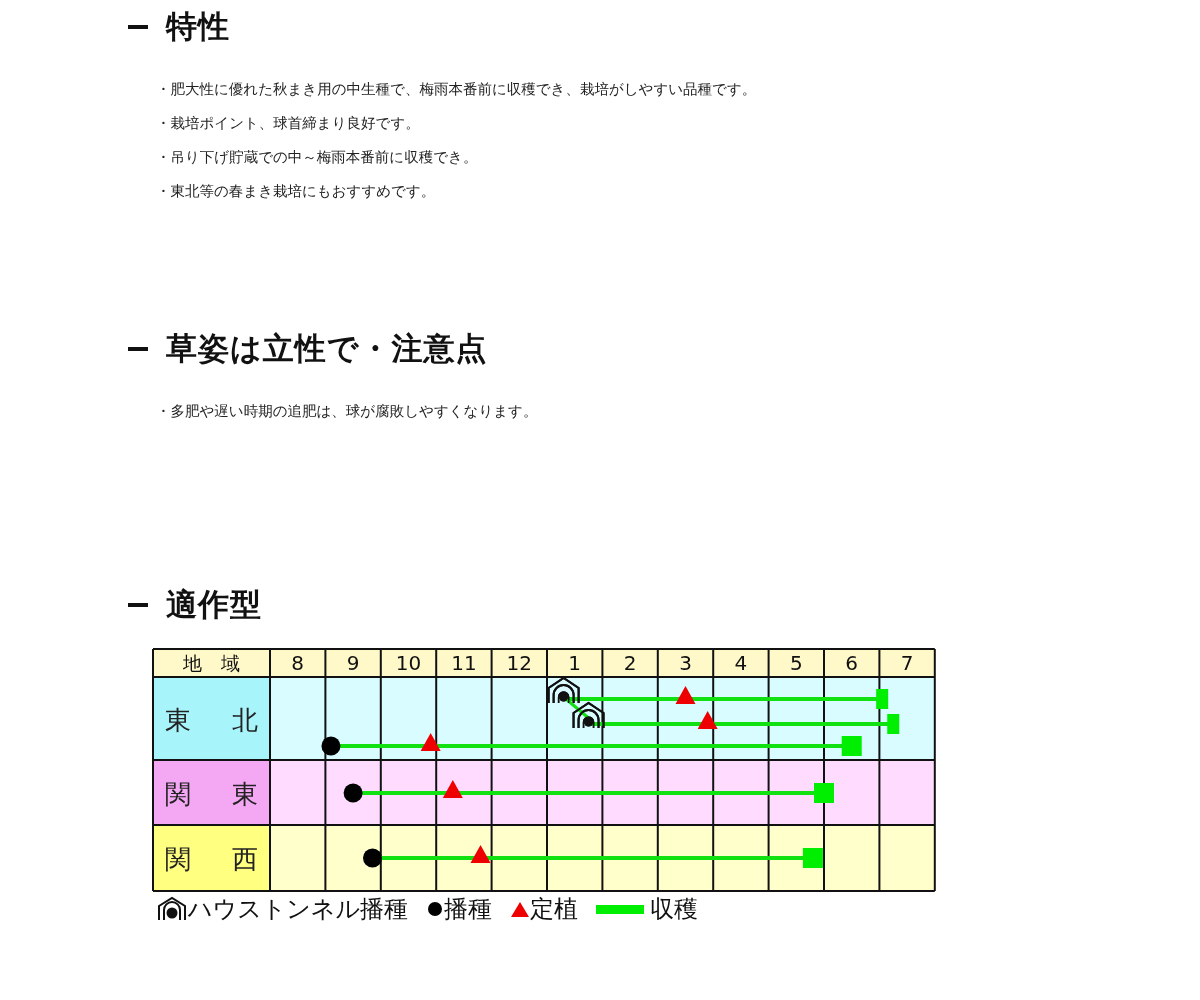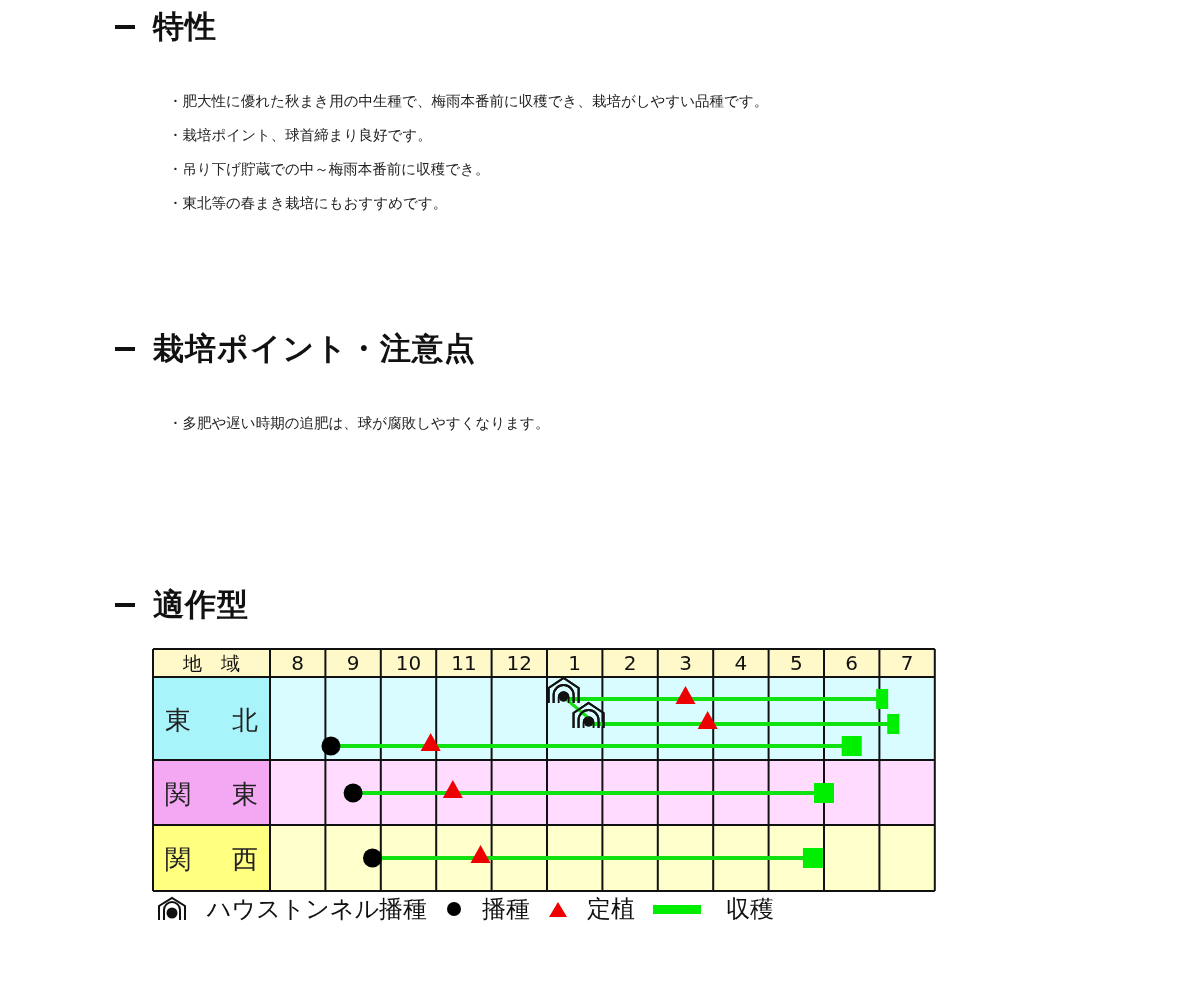--- a/index.html
+++ b/index.html
@@ -1,44 +1,44 @@
 <!DOCTYPE html>
 <html><head>
 <meta charset="utf-8">
 <style>
   html, body { margin:0; padding:0; background:#ffffff; }
   body { width:1200px; height:1000px; position:relative; overflow:hidden; font-family:"DejaVu Sans", sans-serif; color:#111; }
-  .sec-head { position:absolute; left:115px; display:flex; align-items:center; }
+  .sec-head { position:absolute; left:128px; display:flex; align-items:center; }
   .sec-dash { width:20px; height:4px; background:#111; margin-right:18px; }
   .sec-title { font-family:"DejaVu Serif", serif; font-weight:bold; font-size:31px; letter-spacing:1px; color:#111; }
-  .bullets { position:absolute; left:156px; margin:12px; padding:0; list-style:none;font-family:Liberation Serif, serif; }
+  .bullets { position:absolute; left:156px; margin:0; padding:0; list-style:none;font-family:Liberation Serif, serif; }
   .bullets li { font-size:14.5px; height:34px; line-height:34px; color:#222; white-space:nowrap; }
   .bullets li::before { content:"・"; }
   #chart { position:absolute; left:0; top:0; }
   .legend { position:absolute; left:156px; top:893px; display:flex; align-items:center; font-size:24px; color:#111; white-space:nowrap; }
-  .legend .item { display:flex; align-items:center; margin-right:18px;gap:19px; }
+  .legend .item { display:flex; align-items:center; margin-right:18px; }
   .legend .swatch-bar { width:48px; height:9px; background:#00ee00; margin-right:6px; display:inline-block; }
 </style>
 </head>
 <body>
 
 <div class="sec-head" style="top:6px;">
   <div class="sec-dash"></div>
   <div class="sec-title">特性</div>
 </div>
 <ul class="bullets" style="top:72px;">
   <li>肥大性に優れた秋まき用の中生種で、梅雨本番前に収穫でき、栽培がしやすい品種です。</li>
   <li>栽培ポイント、球首締まり良好です。</li>
   <li>吊り下げ貯蔵での中～梅雨本番前に収穫でき。</li>
   <li>東北等の春まき栽培にもおすすめです。</li>
 </ul>
 
 <div class="sec-head" style="top:328px;">
   <div class="sec-dash"></div>
-  <div class="sec-title">栽培ポイント・注意点</div>
+  <div class="sec-title">草姿は立性で・注意点</div>
 </div>
 <ul class="bullets" style="top:394px;">
   <li>多肥や遅い時期の追肥は、球が腐敗しやすくなります。</li>
 </ul>
 
 <div class="sec-head" style="top:584px;align-items:center;">
   <div class="sec-dash"></div>
   <div class="sec-title">適作型</div>
 </div>
 

